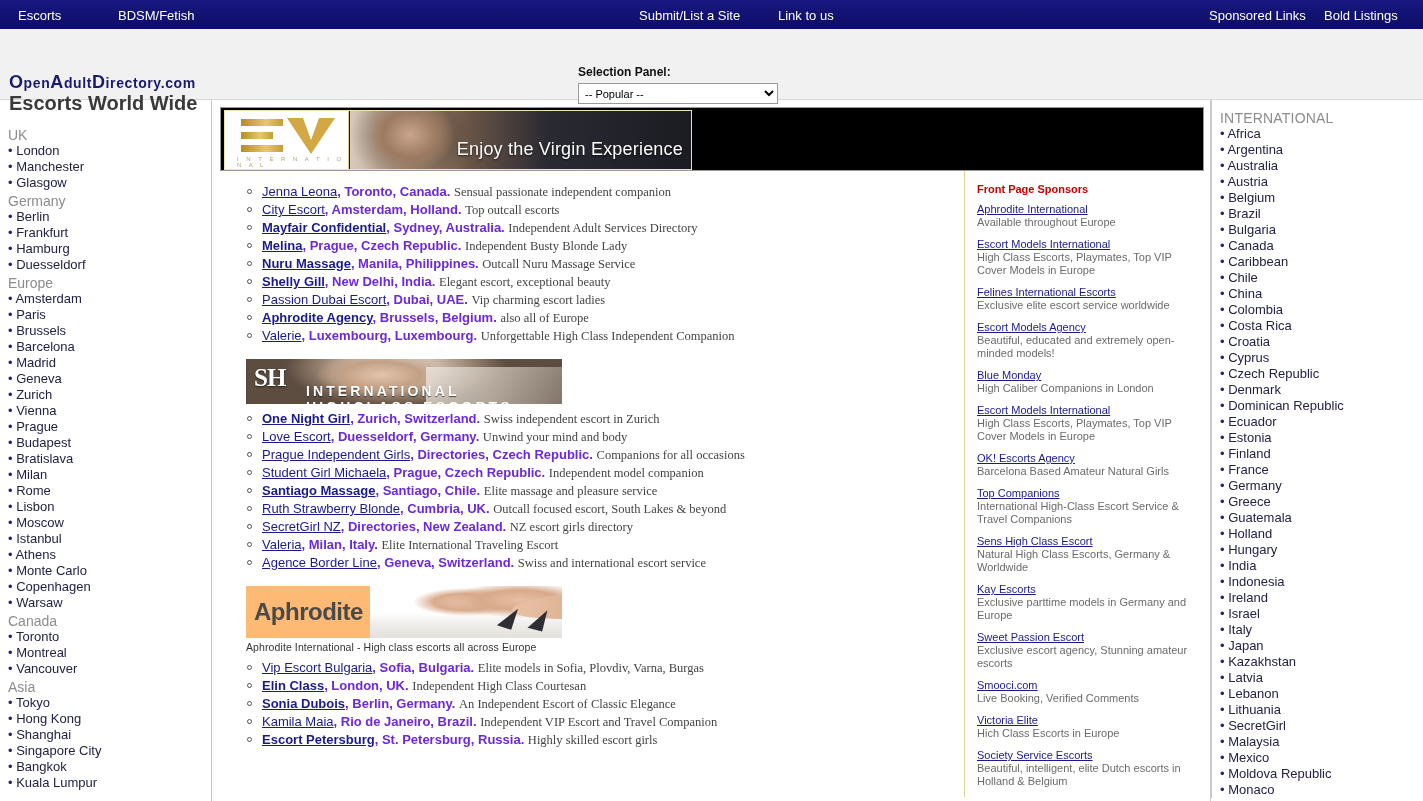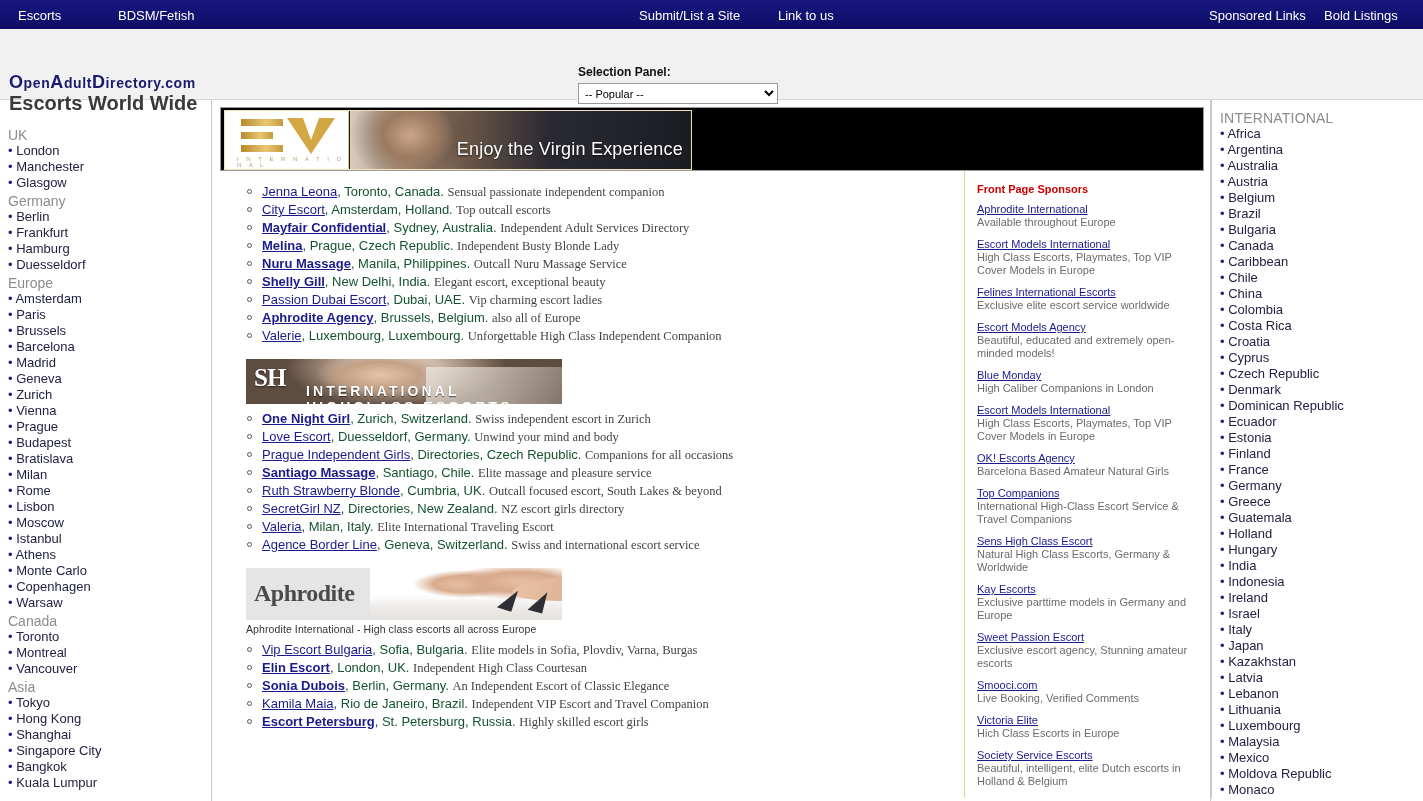--- a/index.html
+++ b/index.html
@@ -245,21 +245,21 @@
     left: 3px; top: 6px;
     width: 5px; height: 5px;
     border: 1px solid #555555;
     border-radius: 50%;
   }
   ul.lst li a {
     color: #1a1a8c;
     text-decoration: underline;
   }
   ul.lst li a.bold { font-weight: bold; }
-  ul.lst li .loc { color: #14532d; }
+  ul.lst li .loc { color: #6d28d9; font-weight: bold; }
   ul.lst li .desc {
     font-family: "Liberation Serif", serif;
     font-size: 12.5px;
     color: #444444;
   }
 
   
   .adblock { margin: 14px 0 6px 20px; }
   .adcap {
     font-size: 10.5px;
@@ -302,22 +302,21 @@
     letter-spacing: 3.1px;
     color: #ffffff;
     font-weight: bold;
     text-shadow: 0 1px 1px rgba(0,0,0,.6);
   }
 
   .aph-banner {
     width: 316px; height: 52px;
     position: relative;
     overflow: hidden;
-    background: #e5e5e5;
-    font-family: Liberation Serif, serif;
+    background: #fdba74;
   }
   .aph-word {
     position: absolute; left: 8px; top: 12px;
     font-size: 24px;
     font-weight: bold;
     color: #4a4a4a;
     letter-spacing: -0.5px;
   }
   .aph-img {
     position: absolute; left: 124px; top: 0;
@@ -477,20 +476,21 @@
             <div class="sh-sheet"></div>
             <div class="sh-logo">SH</div>
             <div class="sh-sub">INTERNATIONAL HIGHCLASS ESCORTS</div>
           </div>
         </div>
 
         <ul class="lst" id="grp2">
             <li><span class="ring"></span><a href="#" class="bold">One Night Girl</a><span class="loc">, Zurich, Switzerland. </span><span class="desc">Swiss independent escort in Zurich</span></li>
             <li><span class="ring"></span><a href="#">Love Escort</a><span class="loc">, Duesseldorf, Germany. </span><span class="desc">Unwind your mind and body</span></li>
             <li><span class="ring"></span><a href="#">Prague Independent Girls</a><span class="loc">, Directories, Czech Republic. </span><span class="desc">Companions for all occasions</span></li>
+            <li><span class="ring"></span><a href="#">Student Girl Michaela</a><span class="loc">, Prague, Czech Republic. </span><span class="desc">Independent model companion</span></li>
             <li><span class="ring"></span><a href="#" class="bold">Santiago Massage</a><span class="loc">, Santiago, Chile. </span><span class="desc">Elite massage and pleasure service</span></li>
             <li><span class="ring"></span><a href="#">Ruth Strawberry Blonde</a><span class="loc">, Cumbria, UK. </span><span class="desc">Outcall focused escort, South Lakes &amp; beyond</span></li>
             <li><span class="ring"></span><a href="#">SecretGirl NZ</a><span class="loc">, Directories, New Zealand. </span><span class="desc">NZ escort girls directory</span></li>
             <li><span class="ring"></span><a href="#">Valeria</a><span class="loc">, Milan, Italy. </span><span class="desc">Elite International Traveling Escort</span></li>
             <li><span class="ring"></span><a href="#">Agence Border Line</a><span class="loc">, Geneva, Switzerland. </span><span class="desc">Swiss and international escort service</span></li>
           </ul>
 
         <div class="adblock">
           <div class="aph-banner">
             <div class="aph-img">
@@ -499,21 +499,21 @@
               <div class="aph-heel1"></div>
               <div class="aph-heel2"></div>
             </div>
             <div class="aph-word">Aphrodite</div>
           </div>
           <div class="adcap">Aphrodite International - High class escorts all across Europe</div>
         </div>
 
         <ul class="lst" id="grp3">
             <li><span class="ring"></span><a href="#">Vip Escort Bulgaria</a><span class="loc">, Sofia, Bulgaria. </span><span class="desc">Elite models in Sofia, Plovdiv, Varna, Burgas</span></li>
-            <li><span class="ring"></span><a href="#" class="bold">Elin Escort</a><span class="loc">, London, UK. </span><span class="desc">Independent High Class Courtesan</span></li>
+            <li><span class="ring"></span><a href="#" class="bold">Elin Class</a><span class="loc">, London, UK. </span><span class="desc">Independent High Class Courtesan</span></li>
             <li><span class="ring"></span><a href="#" class="bold">Sonia Dubois</a><span class="loc">, Berlin, Germany. </span><span class="desc">An Independent Escort of Classic Elegance</span></li>
             <li><span class="ring"></span><a href="#">Kamila Maia</a><span class="loc">, Rio de Janeiro, Brazil. </span><span class="desc">Independent VIP Escort and Travel Companion</span></li>
             <li><span class="ring"></span><a href="#" class="bold">Escort Petersburg</a><span class="loc">, St. Petersburg, Russia. </span><span class="desc">Highly skilled escort girls</span></li>
           </ul>
       </div>
 
       <div id="sponsors">
         <div class="sp-title">Front Page Sponsors</div>
         <div id="splist">
             <div class="sp-item">
@@ -611,21 +611,21 @@
         <div class="col-item"><span class="bul">• </span><span>India</span></div>
         <div class="col-item"><span class="bul">• </span><span>Indonesia</span></div>
         <div class="col-item"><span class="bul">• </span><span>Ireland</span></div>
         <div class="col-item"><span class="bul">• </span><span>Israel</span></div>
         <div class="col-item"><span class="bul">• </span><span>Italy</span></div>
         <div class="col-item"><span class="bul">• </span><span>Japan</span></div>
         <div class="col-item"><span class="bul">• </span><span>Kazakhstan</span></div>
         <div class="col-item"><span class="bul">• </span><span>Latvia</span></div>
         <div class="col-item"><span class="bul">• </span><span>Lebanon</span></div>
         <div class="col-item"><span class="bul">• </span><span>Lithuania</span></div>
-        <div class="col-item"><span class="bul">• </span><span>Luxembourg</span></div>
+        <div class="col-item"><span class="bul">• </span><span>SecretGirl</span></div>
         <div class="col-item"><span class="bul">• </span><span>Malaysia</span></div>
         <div class="col-item"><span class="bul">• </span><span>Mexico</span></div>
         <div class="col-item"><span class="bul">• </span><span>Moldova Republic</span></div>
         <div class="col-item"><span class="bul">• </span><span>Monaco</span></div>
       </div>
   </div>
 
 </div>
 
 </body></html>

